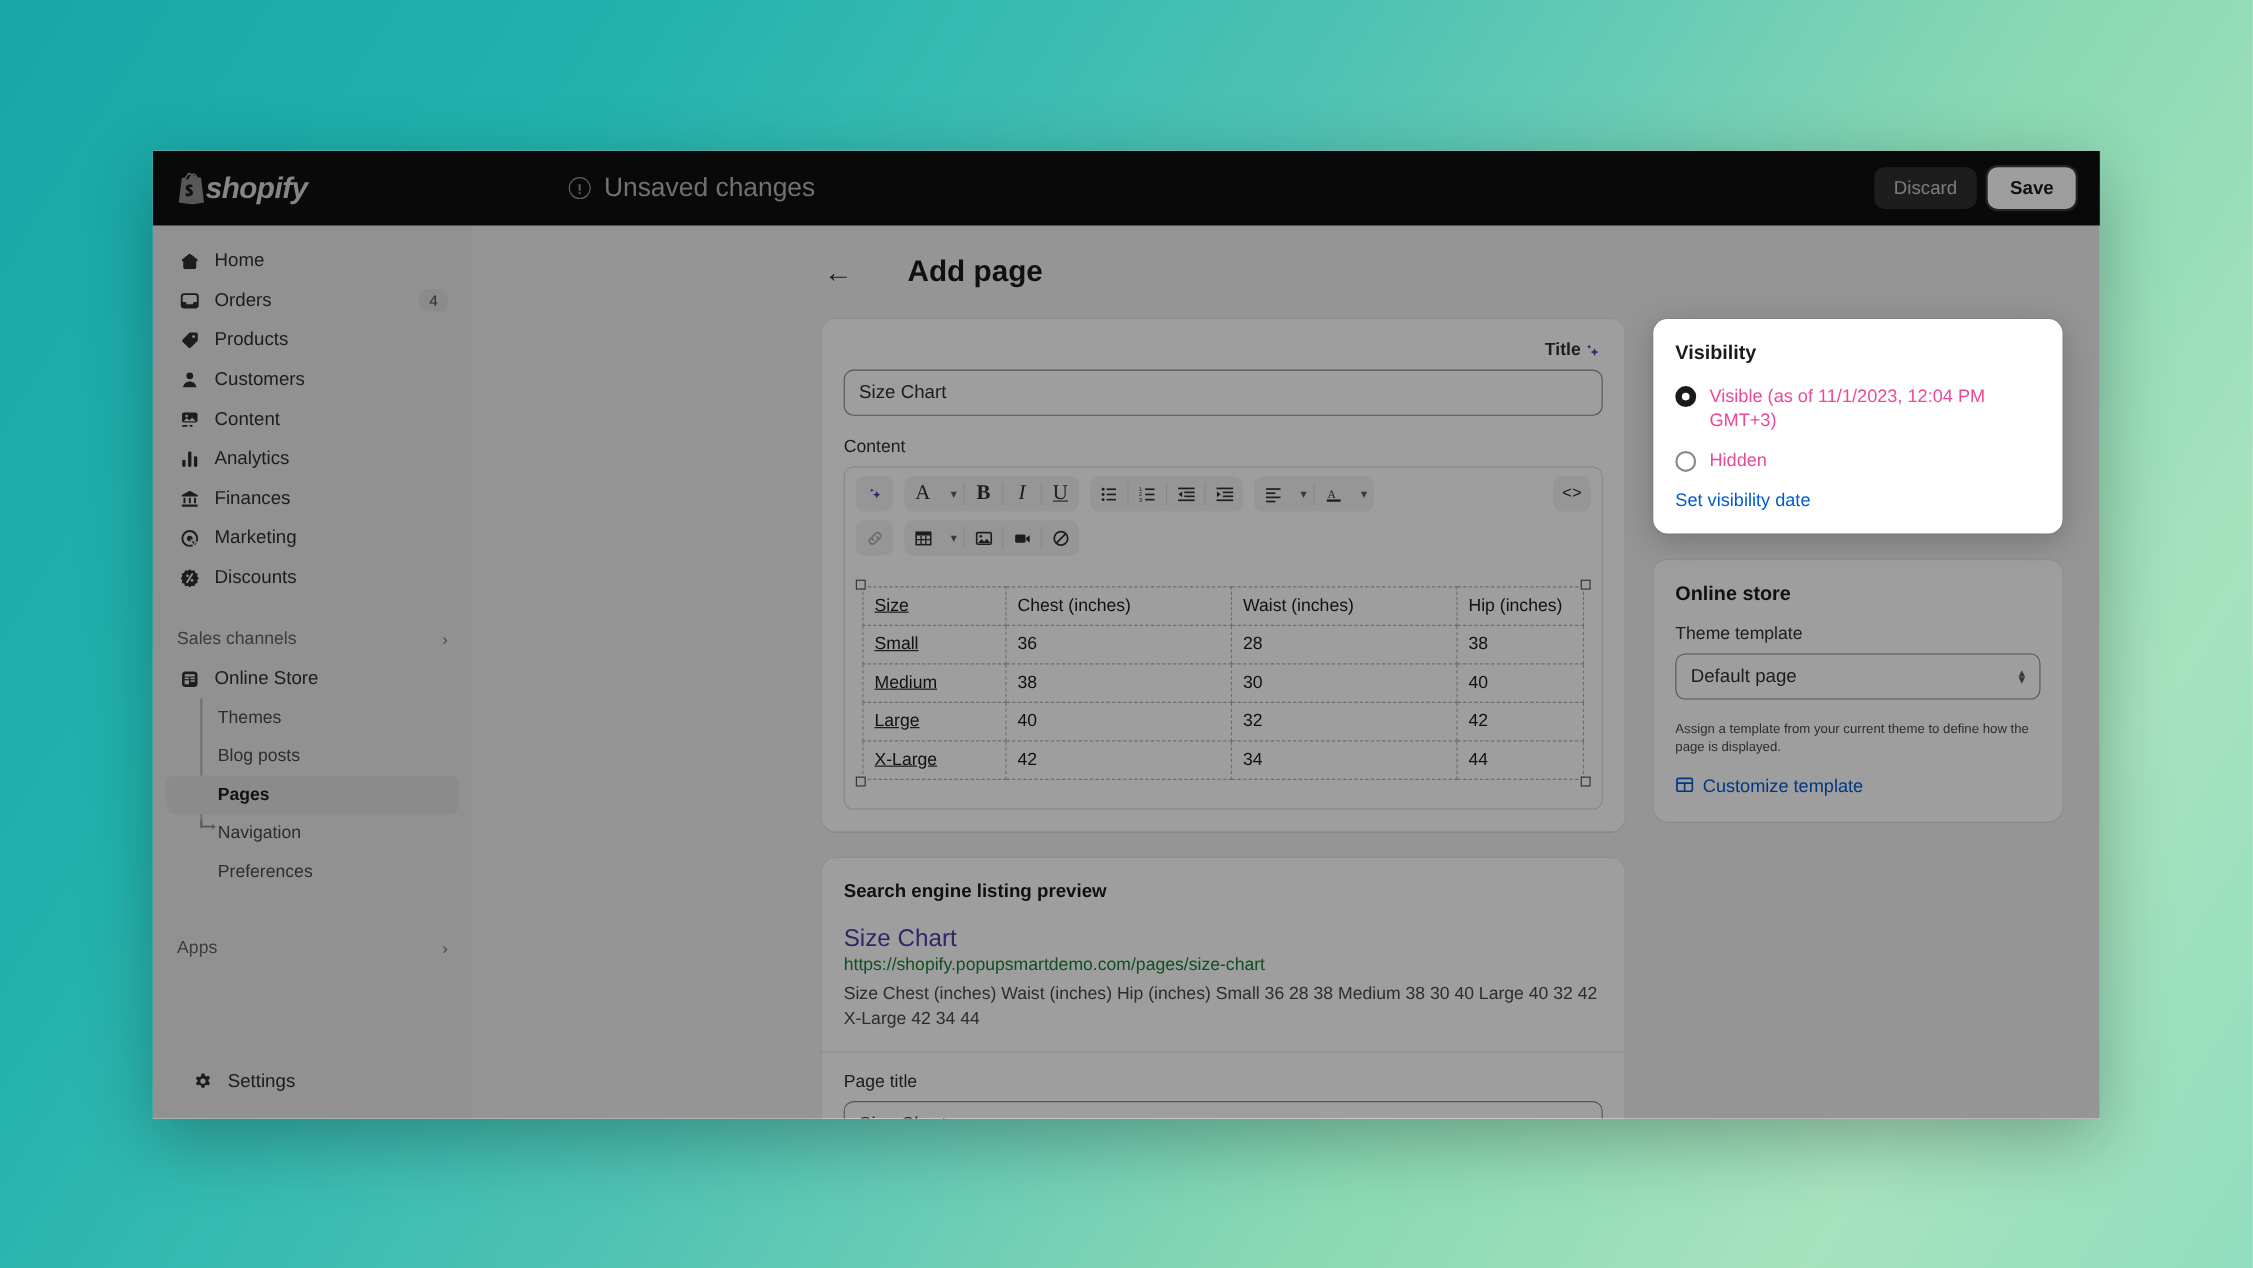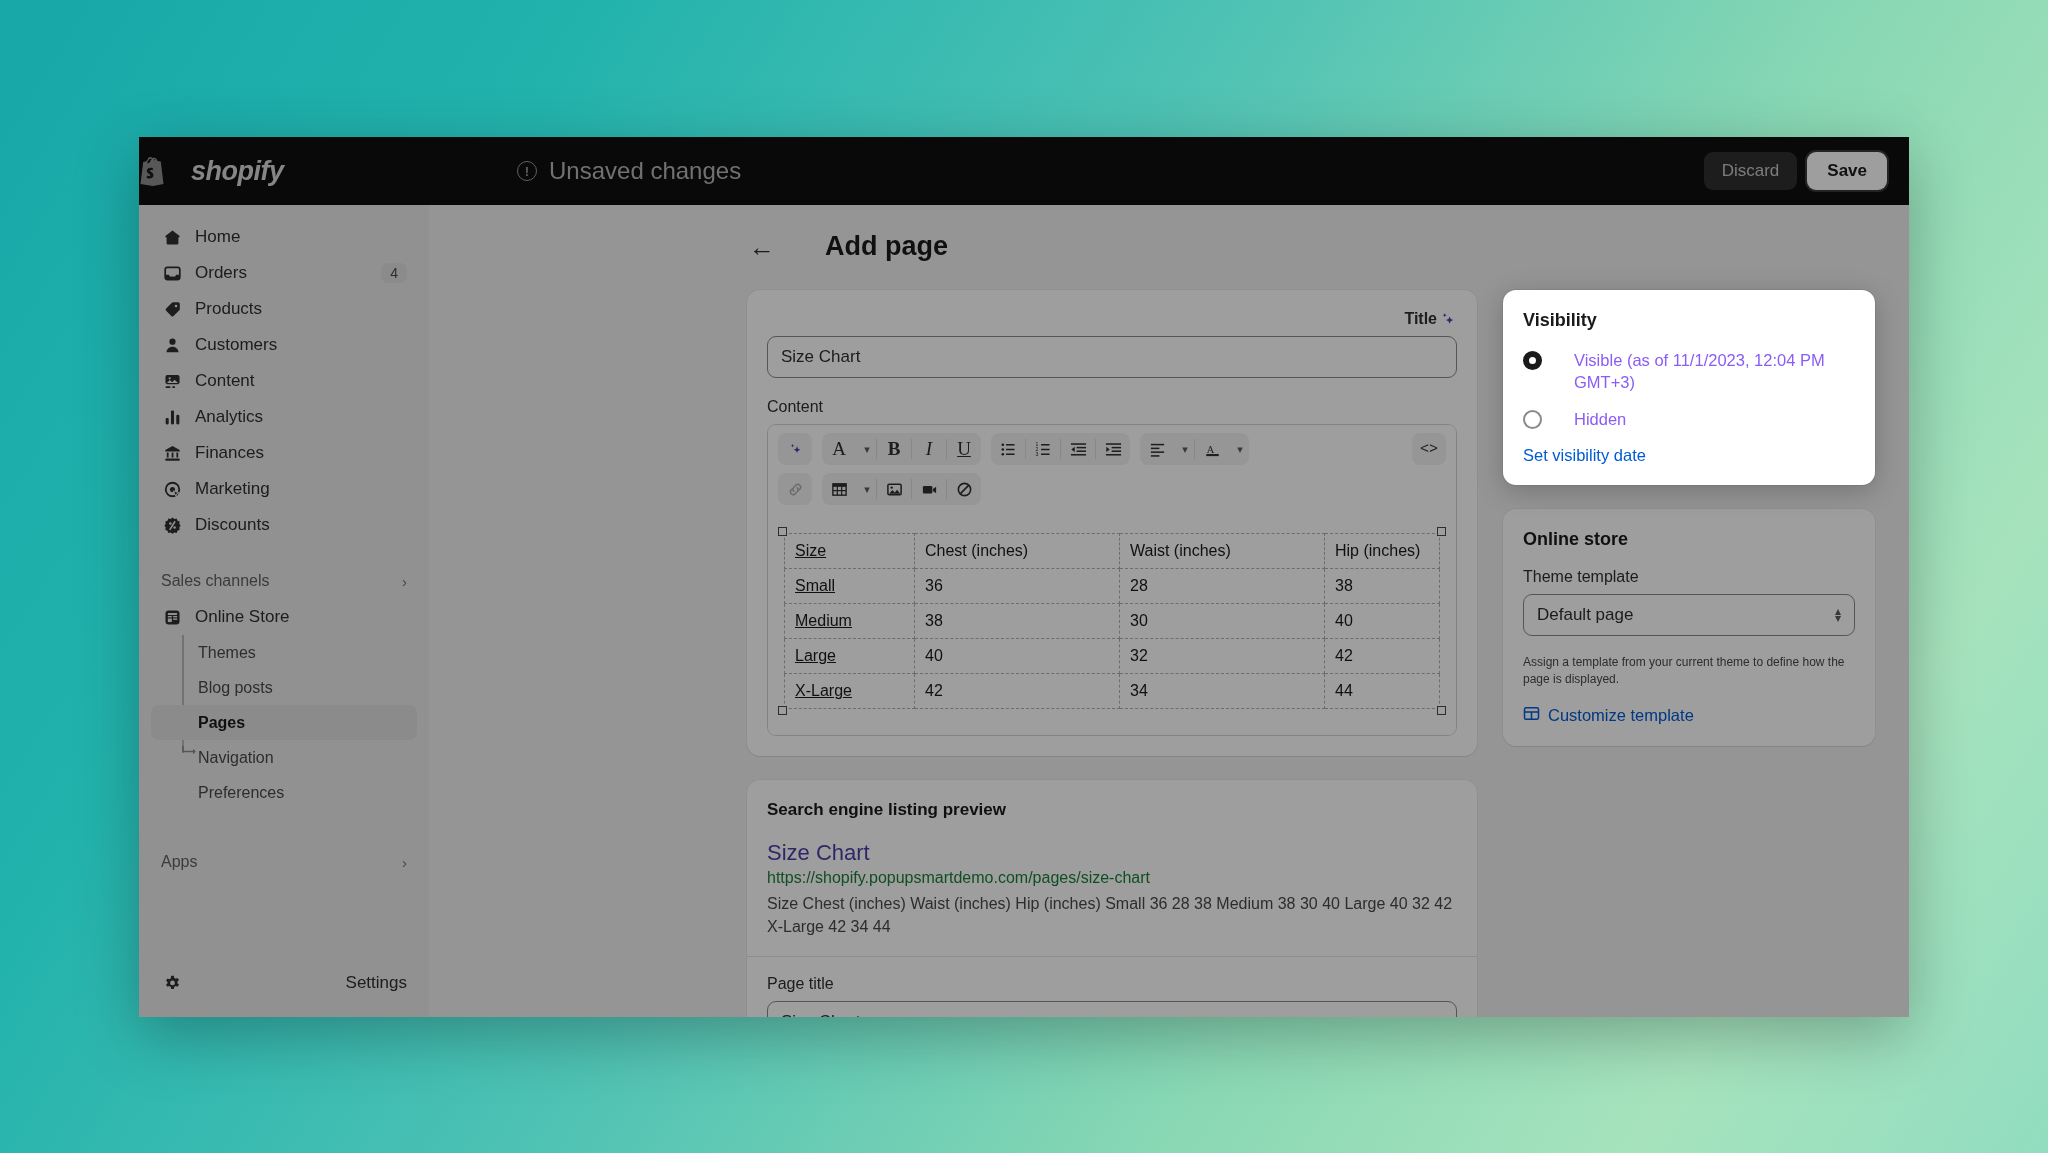--- a/index.html
+++ b/index.html
@@ -27,21 +27,21 @@
     background: rgba(0,0,0,.38);
     pointer-events: none;
     z-index: 40;
   }
 
   
   #topbar {
     position: absolute; left:0; top:0; width:100%; height: 68px;
     background:#0f0f0f; display:flex; align-items:center; z-index: 5;
   }
-  #brand { display:flex; align-items:center; gap:26px; width:290px;}
+  #brand { display:flex; align-items:center; gap:0; padding-left:22px; width:290px;}
   .shop-bag { width:26px; height:30px; display:block; }
   #brand-word { color:#d9d9d9; font-size:27px; font-style:italic; font-weight:700; letter-spacing:-.5px;}
   #unsaved { display:flex; align-items:center; gap:12px; margin-left:88px;}
   #unsaved .txt { color:#b6b6b6; font-size:24px; }
   .circ-i { width:20px;height:20px;border:1.8px solid #9a9a9a;border-radius:50%;display:flex;align-items:center;justify-content:center;color:#9a9a9a;font-size:13px;font-weight:700;line-height:1;}
   #topbar-actions { margin-left:auto; display:flex; align-items:center; gap:10px; padding-right:22px;}
   #discard-btn {
     background:#303030; color:#c9c9c9; border:none; border-radius:9px;
     padding:9px 18px; font-size:17px; font-family:inherit; cursor:pointer;
   }
@@ -77,21 +77,21 @@
     padding-left:47px; border-radius:8px; font-size:16px; color:#4a4a4a; cursor:pointer;
     position:relative;
   }
   .sub-item.active { background:#e0e0e0; color:#1a1a1a; font-weight:600; }
   #sub-tree-line {
     position:absolute; left:31px; width:2px; background:#b9b9b9;
   }
   #tree-arrow { position:absolute; left:31px; width:16px; height:10px; }
   #apps-head { margin-top:34px;text-align:center; }
   #settings-item {
-    position:absolute; left:12px; bottom:16px; width:calc(100% - 24px);justify-content:space-between;
+    position:absolute; left:24px; bottom:16px; width:calc(100% - 24px);
   }
 
   
   #main {
     position:absolute; left:290px; top:68px; right:0; bottom:0;
     background:#f1f1f1; overflow:hidden;
   }
   #page-head { display:flex; align-items:center; gap:16px; padding:26px 0 0 320px;}
   #back-arrow { font-size:26px; color:#303030; cursor:pointer; line-height:1;}
   #page-title { font-size:27px; font-weight:700; color:#1a1a1a;margin-left:34px; }
@@ -150,21 +150,21 @@
     position:relative; z-index:60; background:#fff; border-radius:13px; padding:20px;
     box-shadow:0 6px 28px rgba(0,0,0,.22), 0 0 0 1px rgba(0,0,0,.06);
     margin-bottom:24px;
   }
   .card-title { font-size:18px; font-weight:700; color:#1a1a1a; margin-bottom:18px;}
   .radio-row { display:flex; align-items:flex-start; gap:12px; margin-bottom:14px; cursor:pointer;}
   .radio {
     width:19px;height:19px;border-radius:50%;border:2px solid #8a8a8a;background:#fff;flex:none;margin-top:2px;
   }
   .radio.on { border:6px solid #1a1a1a; }
-  .radio-lbl { font-size:16.5px; color:#8b5cf6; line-height:1.35;margin-left:20px; }
+  .radio-lbl { font-size:16.5px; color:#ec4899; line-height:1.35; }
   .link-blue { color:#005bd3; font-size:16.5px; cursor:pointer; display:inline-flex; align-items:center; gap:8px;}
   #online-store-card .field-label{ margin-top:4px; }
   #select-box {
     width:100%; height:42px; border:1px solid #8a8a8a; border-radius:9px;
     display:flex; align-items:center; padding:0 13px; font-size:17px; color:#303030;
     background:#fff; cursor:pointer;
   }
   #select-caret { margin-left:auto; display:flex; flex-direction:column; line-height:.55; color:#5c5c5c; font-size:12px;}
   #assign-help { font-size:12px; color:#4a4a4a; line-height:1.45; margin:18px 0 16px 0;}
 </style>

